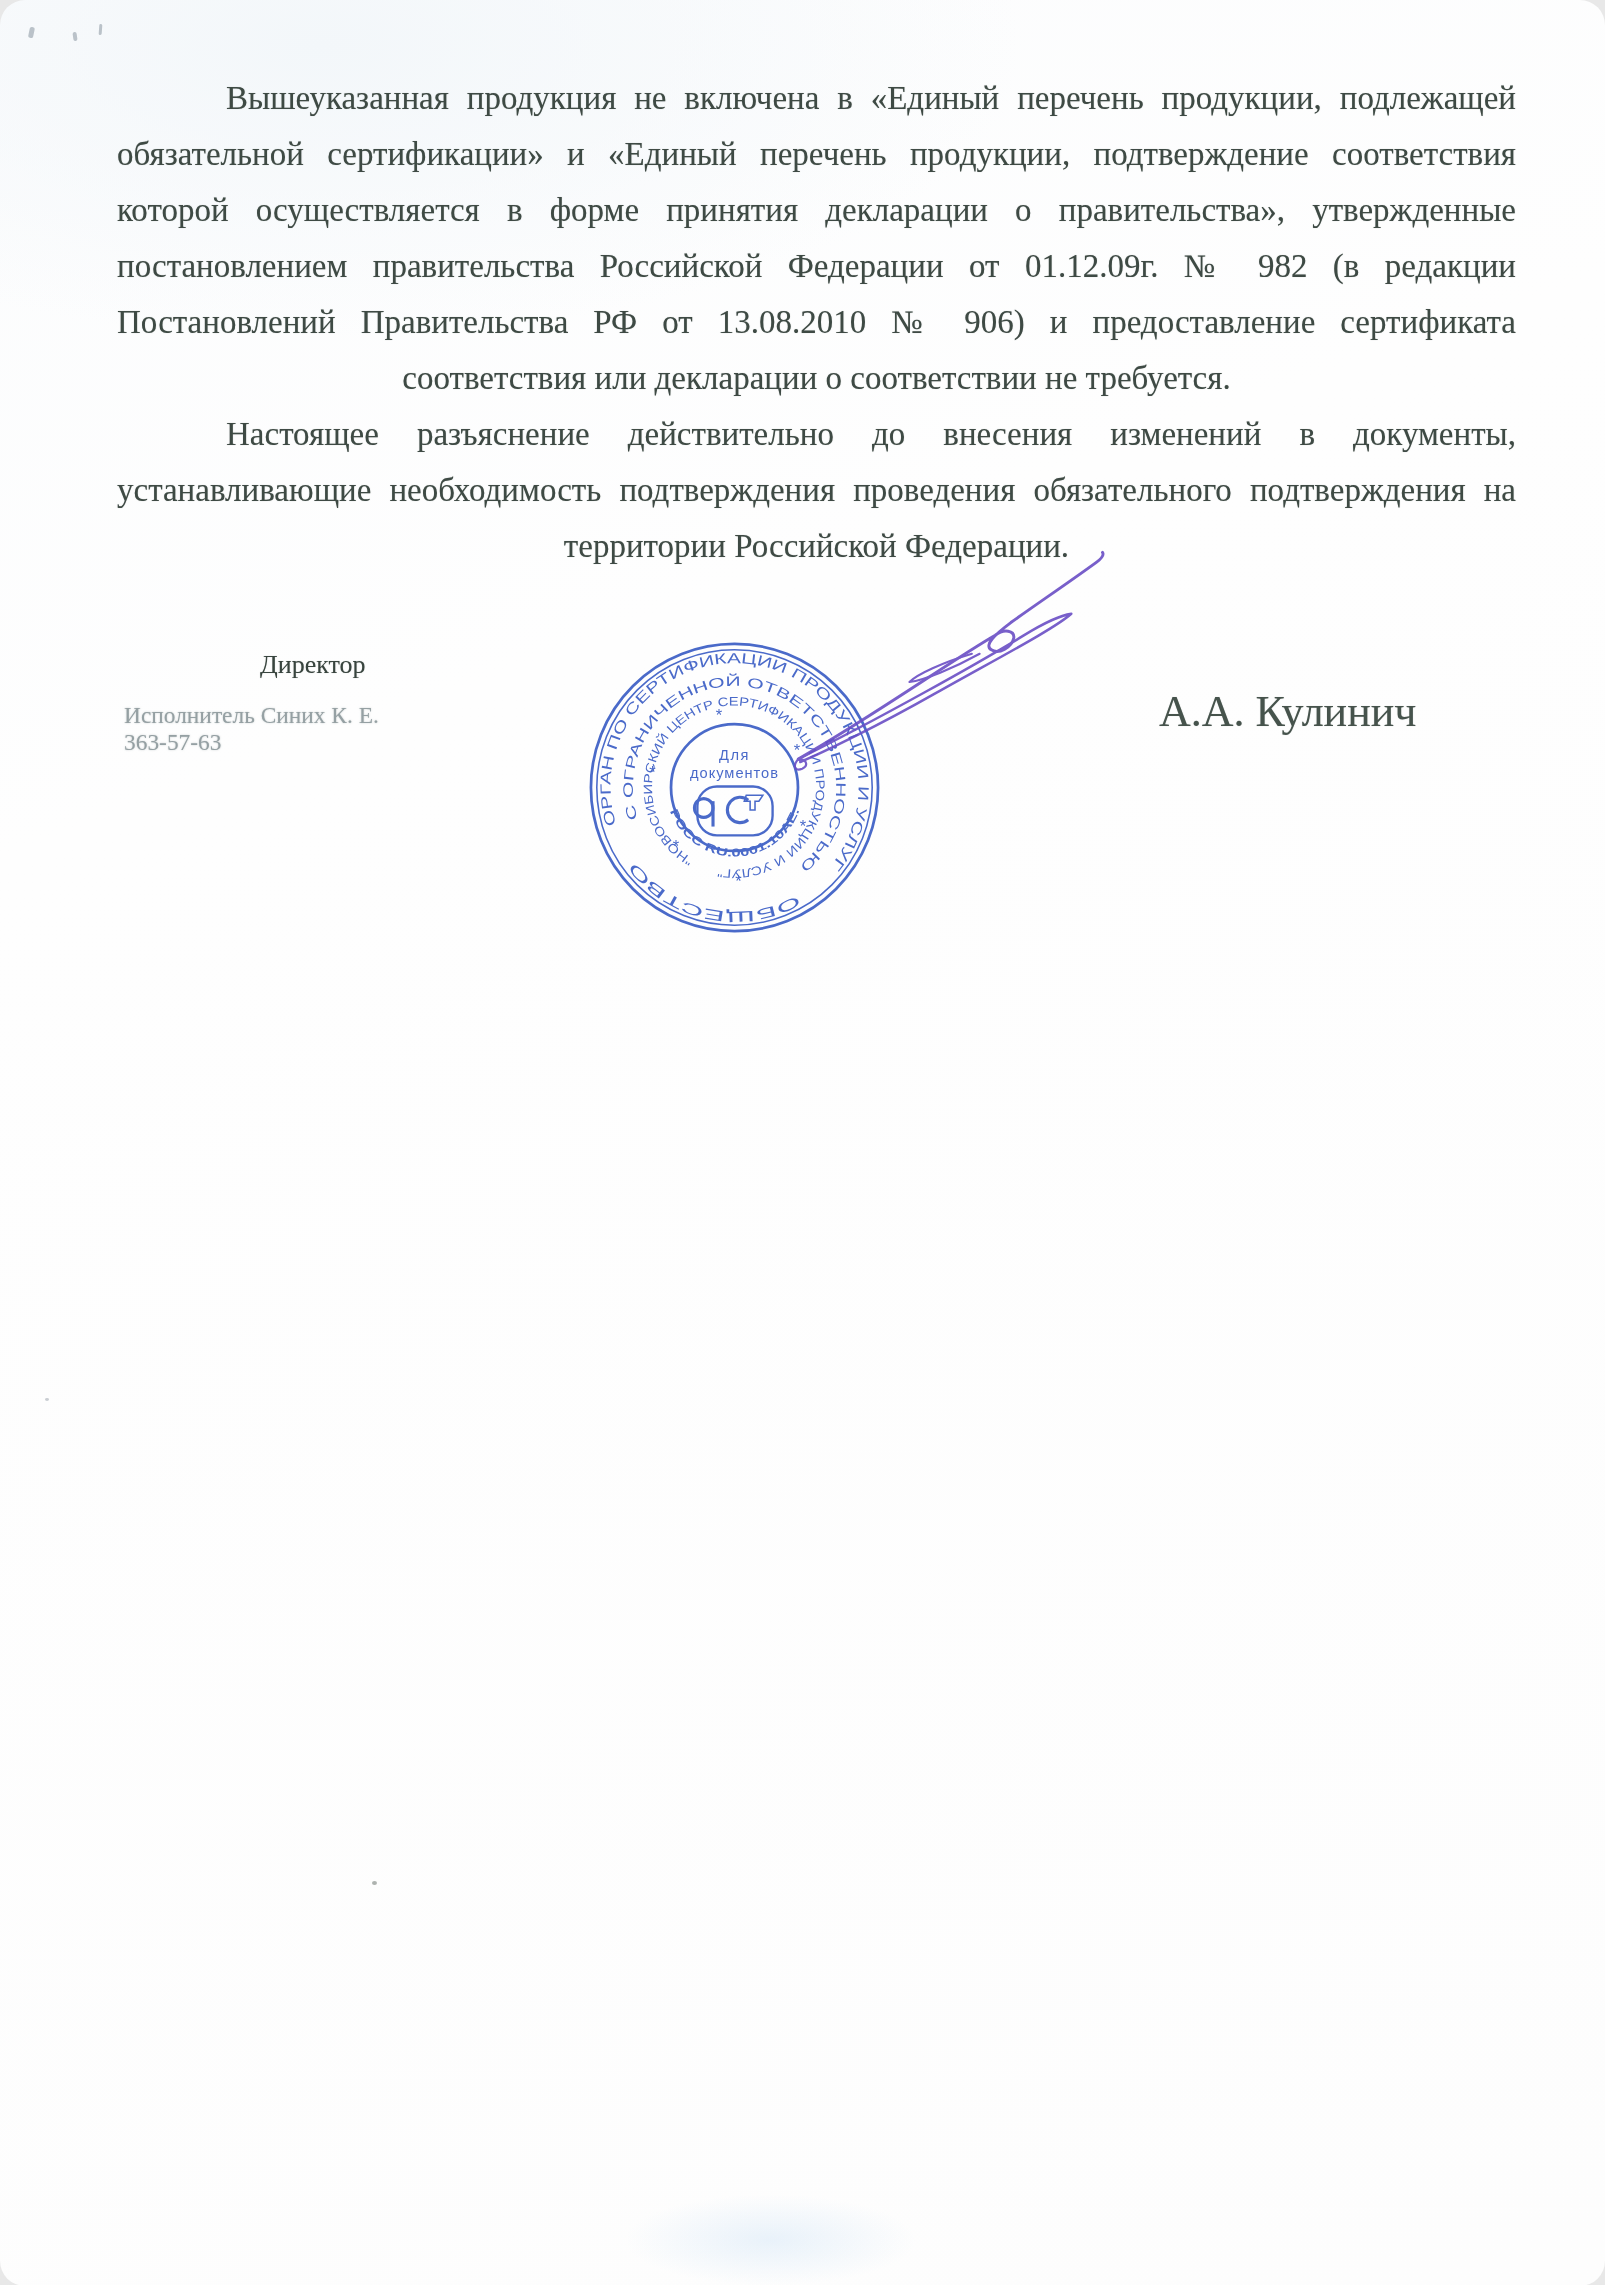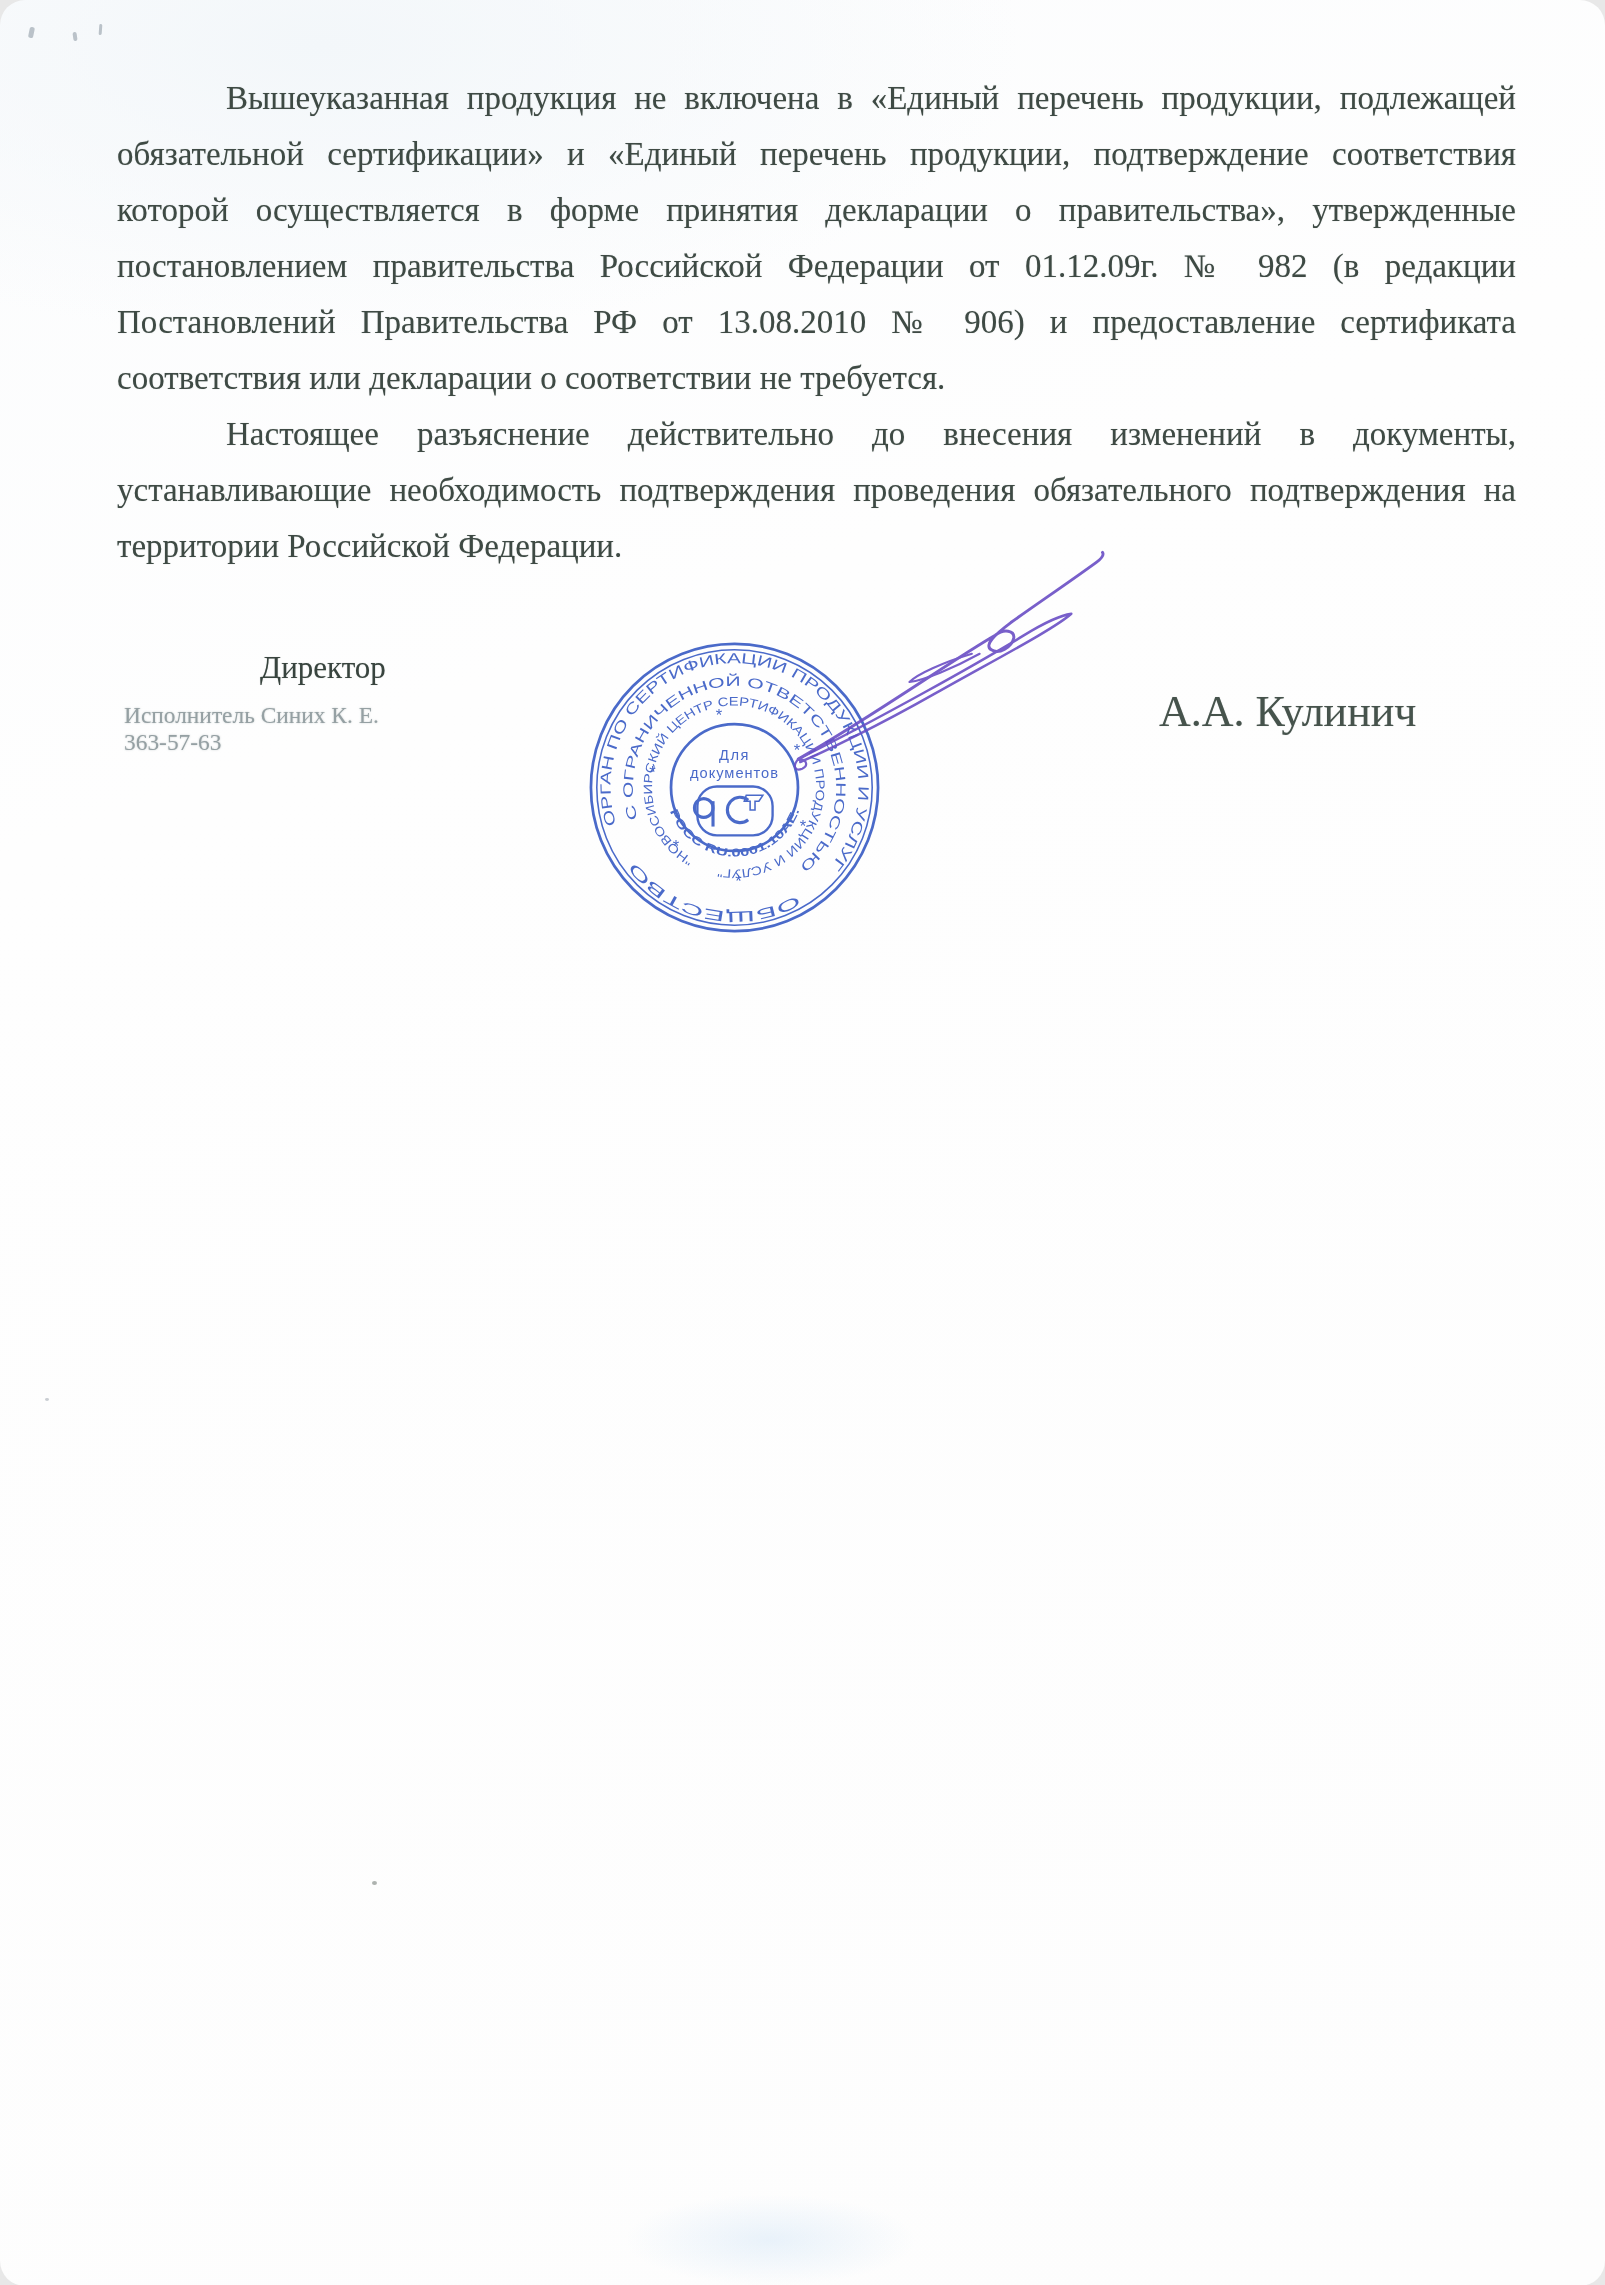--- a/index.html
+++ b/index.html
@@ -13,25 +13,25 @@
     overflow:hidden;
     font-family:"Liberation Serif", serif;
     border-radius:25px;
   }
   
   .body-text{
     position:absolute;left:117px;top:70px;width:1399px;
     color:#3e4a44;font-size:33px;
     text-shadow:0 0 1px rgba(62,74,68,.35);
   }
-  .line{line-height:56px;height:56px;overflow:visible;}
+  .line{line-height:56px;height:56px;overflow:visible;text-align:center;}
   .line.j{text-align:justify;text-align-last:justify;}
   .line.indent{padding-left:109px;}
   
-  .signoff-role{position:absolute;left:260px;top:650px;font-size:31px;color:#38443e;
+  .signoff-role{position:absolute;left:260px;top:650px;font-size:26px;color:#38443e;
     text-shadow:0 0 1px rgba(56,68,62,.35);}
   .signoff-name{position:absolute;left:1159px;top:650px;font-size:44px;color:#46534c;
     text-shadow:0 0 1px rgba(70,83,76,.3);margin-top:36px;}
   
   .executor{position:absolute;left:124px;top:702px;font-size:23.4px;line-height:27px;
     color:#95a0a3;text-shadow:0 0 2px rgba(150,160,163,.55);}
   
   .stamp{position:absolute;left:588px;top:641px;width:293px;height:293px;opacity:.93;}
   .stamp svg{display:block;}
   

